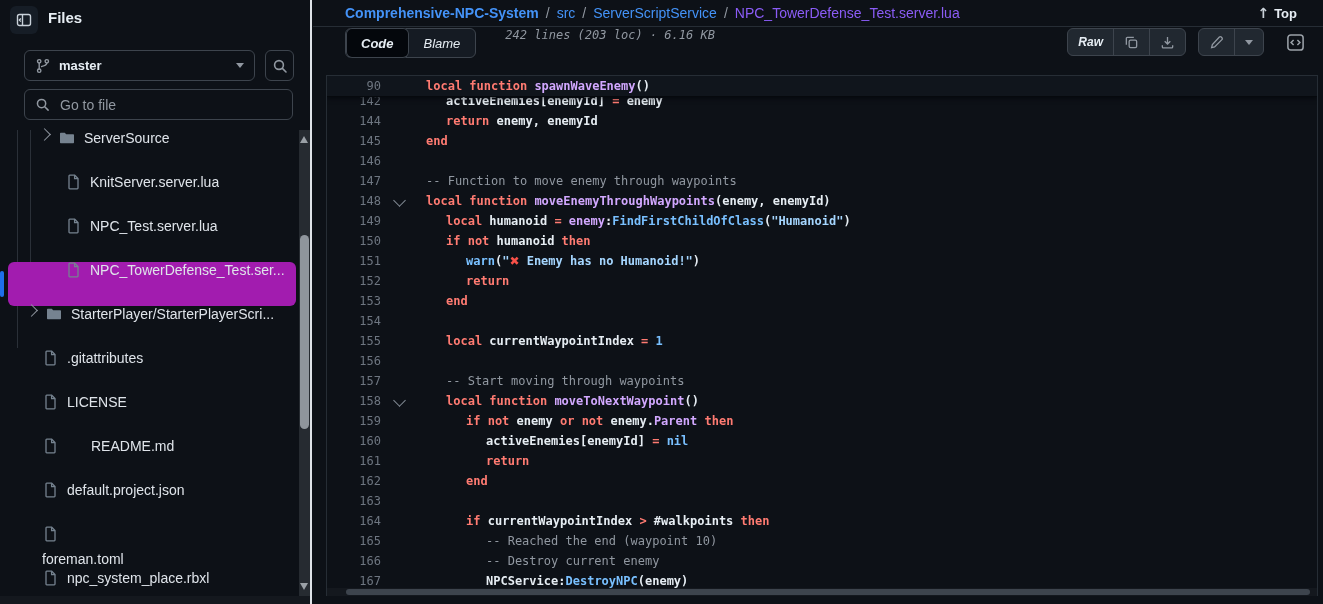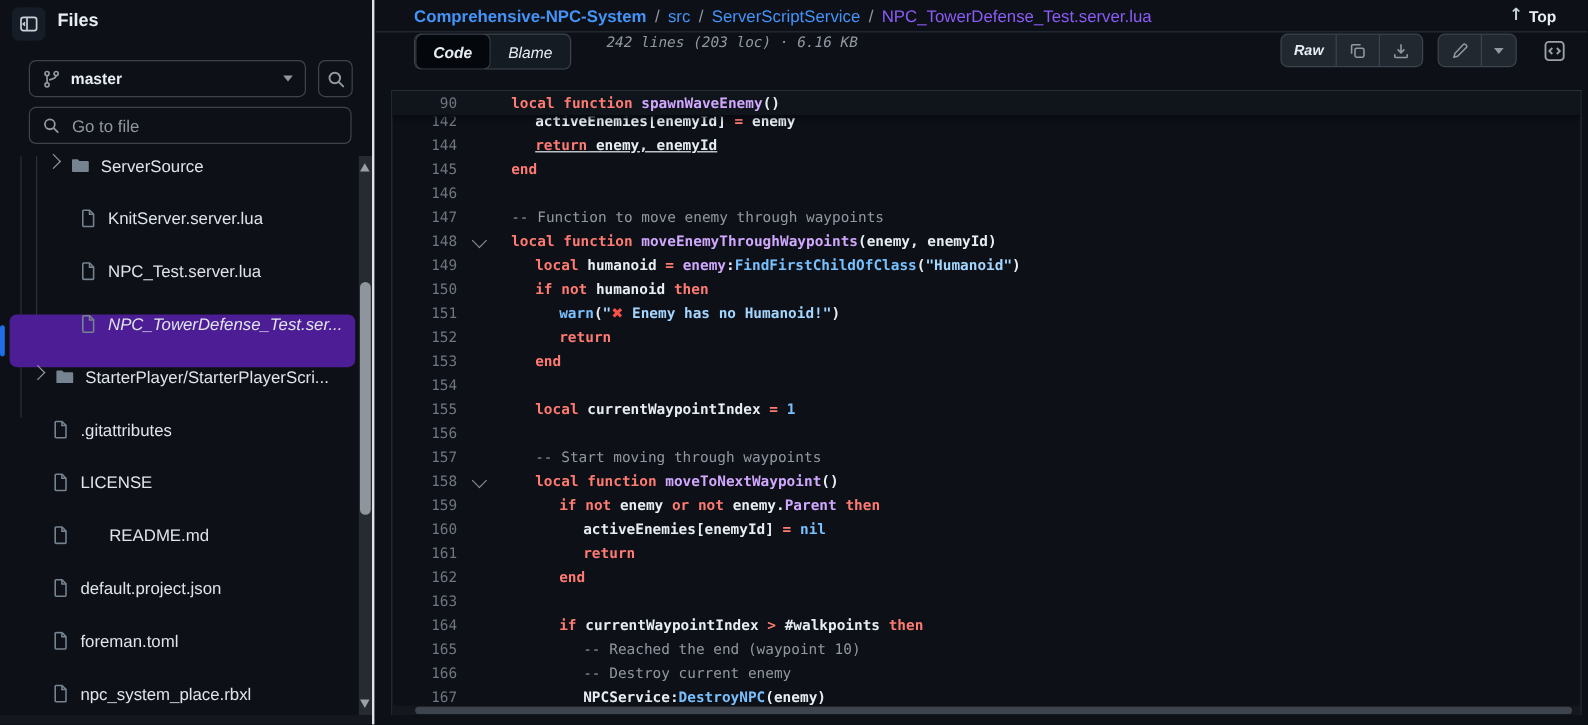--- a/index.html
+++ b/index.html
@@ -20,21 +20,21 @@
        border-radius:6px;display:flex;align-items:center;justify-content:center;color:#9198a1;box-sizing:border-box;}
   .goto{position:absolute;left:24px;top:89px;width:269px;height:31px;border:1px solid #3d444d;border-radius:6px;
        display:flex;align-items:center;gap:8px;padding:0 10px;box-sizing:border-box;color:#9198a1;}
   .goto input{flex:1;min-width:0;background:transparent;border:none;outline:none;color:#e6edf3;
        font-size:14px;font-family:"Liberation Sans",sans-serif;}
   .goto input::placeholder{color:#9198a1;}
   .guide{position:absolute;width:1px;background:#2a3038;}
   .tree{position:absolute;left:0;top:130px;width:296px;}
   .tree-row{position:relative;height:44px;display:flex;align-items:flex-start;gap:9px;margin-left:8px;
        border-radius:6px;box-sizing:border-box;cursor:pointer;}
-  .tree-row.selected{background:#4c1d95;font-style:italic;}
+  .tree-row.selected{background:#a21caf;}
   .chev-r{width:8px;height:8px;border-right:1.6px solid #9198a1;border-bottom:1.6px solid #9198a1;
        transform:rotate(-45deg);flex:none;margin-right:1px;}
   .tree-icon{width:16px;height:16px;flex:none;display:flex;}
   .tree-label{font-size:14px;color:#dfe4ea;white-space:nowrap;overflow:hidden;}
   .active-bar{position:absolute;left:0;width:4px;height:26px;border-radius:2px;background:#1f6feb;}
   .vscroll{position:absolute;left:299px;top:130px;width:11px;height:466px;background:#262b31;}
   .vs-up{position:absolute;left:1px;top:6px;width:0;height:0;border-left:4.5px solid transparent;
        border-right:4.5px solid transparent;border-bottom:7px solid #9aa0a6;}
   .vs-down{position:absolute;left:1px;bottom:6px;width:0;height:0;border-left:4.5px solid transparent;
        border-right:4.5px solid transparent;border-top:7px solid #9aa0a6;}
@@ -210,21 +210,21 @@
         </div>
         <div class="tree-row" style="padding-left: 34px;">
           <span class="tree-icon">
             <svg width="16" height="16" viewBox="0 0 16 16" fill="none" stroke="#768390" stroke-width="1.3">
               <path d="M4 1.9c0-.4.3-.7.7-.7h5L13 4.5v9.6c0 .4-.3.7-.7.7H4.7a.7.7 0 0 1-.7-.7Z"></path>
               <path d="M9.6 1.4v3.2H13"></path>
             </svg>
           </span>
           <span class="tree-label">default.project.json</span>
         </div>
-        <div class="tree-row" style="padding-left: 34px;">
+        <div class="tree-row" style="padding-left: 34px; flex-direction: column;">
           <span class="tree-icon">
             <svg width="16" height="16" viewBox="0 0 16 16" fill="none" stroke="#768390" stroke-width="1.3">
               <path d="M4 1.9c0-.4.3-.7.7-.7h5L13 4.5v9.6c0 .4-.3.7-.7.7H4.7a.7.7 0 0 1-.7-.7Z"></path>
               <path d="M9.6 1.4v3.2H13"></path>
             </svg>
           </span>
           <span class="tree-label">foreman.toml</span>
         </div>
         <div class="tree-row" style="padding-left: 34px;">
           <span class="tree-icon">
@@ -307,21 +307,21 @@
             <rect x="1.6" y="1.6" width="12.8" height="12.8" rx="2.4"></rect>
             <path d="M6.4 5.9 4.3 8l2.1 2.1M9.6 5.9 11.7 8 9.6 10.1"></path>
           </svg>
         </div>
       </div>
     </div>
 
     <div class="code-panel">
       <div class="lines" id="code-lines">
           <div class="line"><span class="ln">142</span><span class="src" style="padding-left: 20px;"><span class="tk tk-p">activeEnemies[enemyId] </span><span class="tk tk-k">=</span><span class="tk tk-p"> enemy</span></span></div>
-          <div class="line"><span class="ln">144</span><span class="src" style="padding-left: 20px; text-decoration: underline;"><span class="tk tk-k">return</span><span class="tk tk-p"> enemy, enemyId</span></span></div>
+          <div class="line"><span class="ln">144</span><span class="src" style="padding-left: 20px;"><span class="tk tk-k">return</span><span class="tk tk-p"> enemy, enemyId</span></span></div>
           <div class="line"><span class="ln">145</span><span class="src" style="padding-left: 0px;"><span class="tk tk-k">end</span></span></div>
           <div class="line"><span class="ln">146</span><span class="src" style="padding-left: 0px;"></span></div>
           <div class="line"><span class="ln">147</span><span class="src" style="padding-left: 0px;"><span class="tk tk-c">-- Function to move enemy through waypoints</span></span></div>
           <div class="line"><span class="ln">148</span><span class="fold"></span><span class="src" style="padding-left: 0px;"><span class="tk tk-k">local function </span><span class="tk tk-f">moveEnemyThroughWaypoints</span><span class="tk tk-p">(enemy, enemyId)</span></span></div>
           <div class="line"><span class="ln">149</span><span class="src" style="padding-left: 20px;"><span class="tk tk-k">local </span><span class="tk tk-p">humanoid </span><span class="tk tk-k">=</span><span class="tk tk-p"> </span><span class="tk tk-f">enemy</span><span class="tk tk-p">:</span><span class="tk tk-b">FindFirstChildOfClass</span><span class="tk tk-p">(</span><span class="tk tk-s">"Humanoid"</span><span class="tk tk-p">)</span></span></div>
           <div class="line"><span class="ln">150</span><span class="src" style="padding-left: 20px;"><span class="tk tk-k">if not </span><span class="tk tk-p">humanoid </span><span class="tk tk-k">then</span></span></div>
           <div class="line"><span class="ln">151</span><span class="src" style="padding-left: 40px;"><span class="tk tk-b">warn</span><span class="tk tk-p">(</span><span class="tk tk-s">"</span><span class="tk tk-x">✖</span><span class="tk tk-s"> Enemy has no Humanoid!"</span><span class="tk tk-p">)</span></span></div>
           <div class="line"><span class="ln">152</span><span class="src" style="padding-left: 40px;"><span class="tk tk-k">return</span></span></div>
           <div class="line"><span class="ln">153</span><span class="src" style="padding-left: 20px;"><span class="tk tk-k">end</span></span></div>
           <div class="line"><span class="ln">154</span><span class="src" style="padding-left: 0px;"></span></div>

